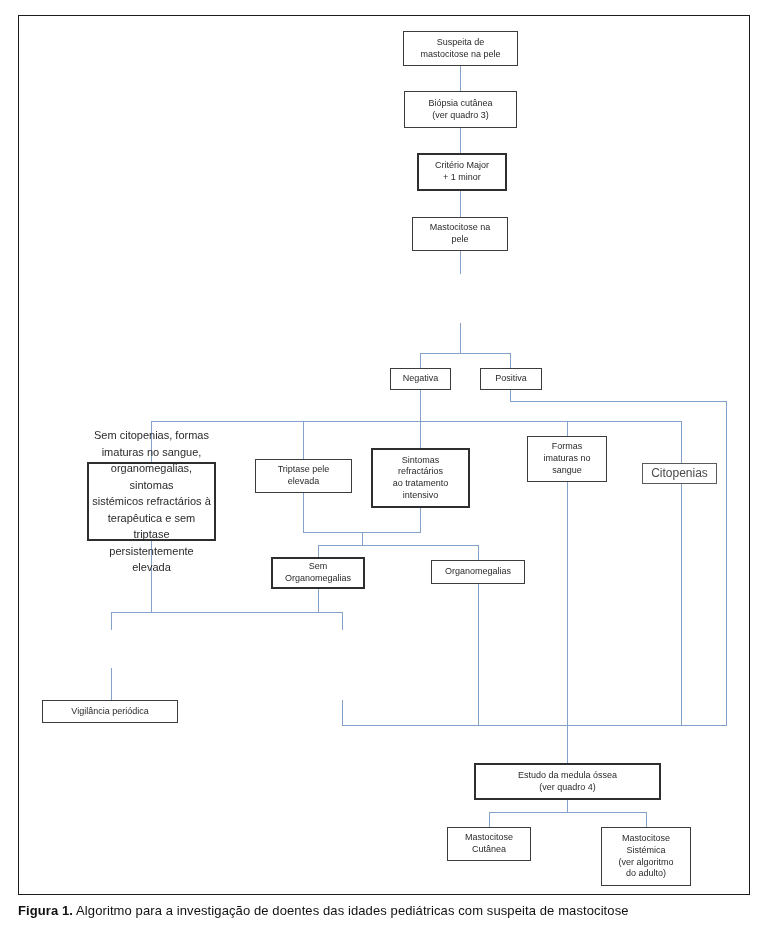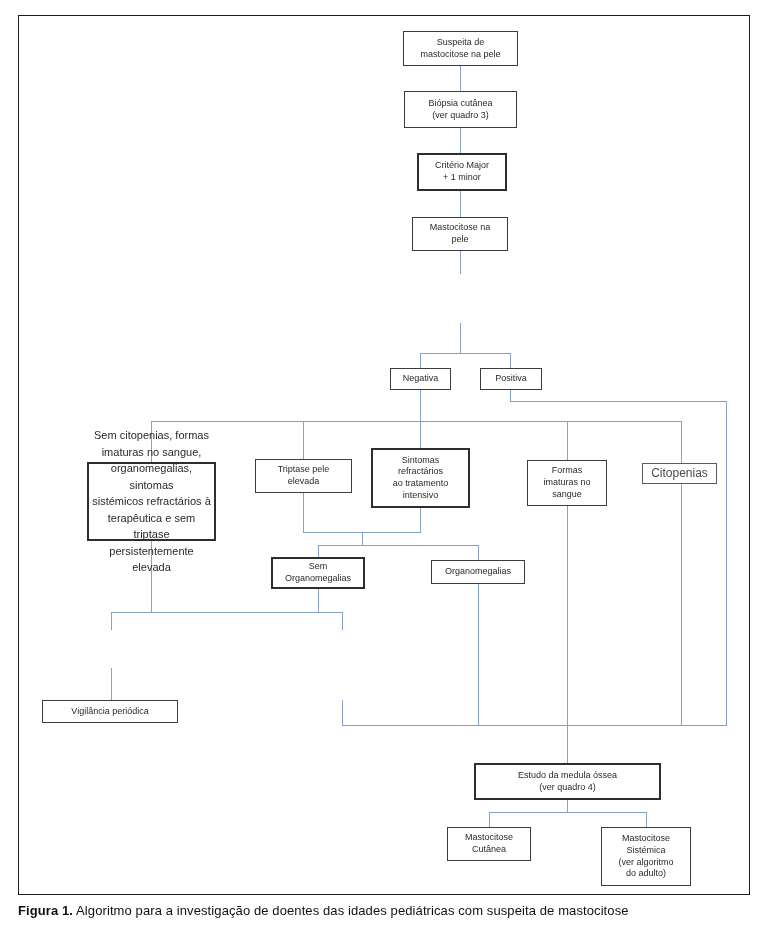--- a/index.html
+++ b/index.html
@@ -89,21 +89,21 @@
 organomegalias, sintomas
 sistémicos refractários à
 terapêutica e sem triptase
 persistentemente elevada</div>
   <div class="node" style="left:255px;top:459px;width:97px;height:34px">Triptase pele
 elevada</div>
   <div class="node thick" style="left:371px;top:448px;width:99px;height:60px">Sintomas
 refractários
 ao tratamento
 intensivo</div>
-  <div class="node" style="left:527px;top:460px;width:80px;height:46px">Formas
+  <div class="node" style="left:527px;top:436px;width:80px;height:46px">Formas
 imaturas no
 sangue</div>
   <div class="node gray" style="left:642px;top:463px;width:75px;height:21px">Citopenias</div>
   <div class="node thick" style="left:271px;top:557px;width:94px;height:32px">Sem
 Organomegalias</div>
   <div class="node" style="left:431px;top:560px;width:94px;height:24px">Organomegalias</div>
   <div class="node" style="left:42px;top:700px;width:136px;height:23px">Vigilância periódica</div>
   <div class="node thick" style="left:474px;top:763px;width:187px;height:37px">Estudo da medula óssea
 (ver quadro 4)</div>
   <div class="node" style="left:447px;top:827px;width:84px;height:34px">Mastocitose

